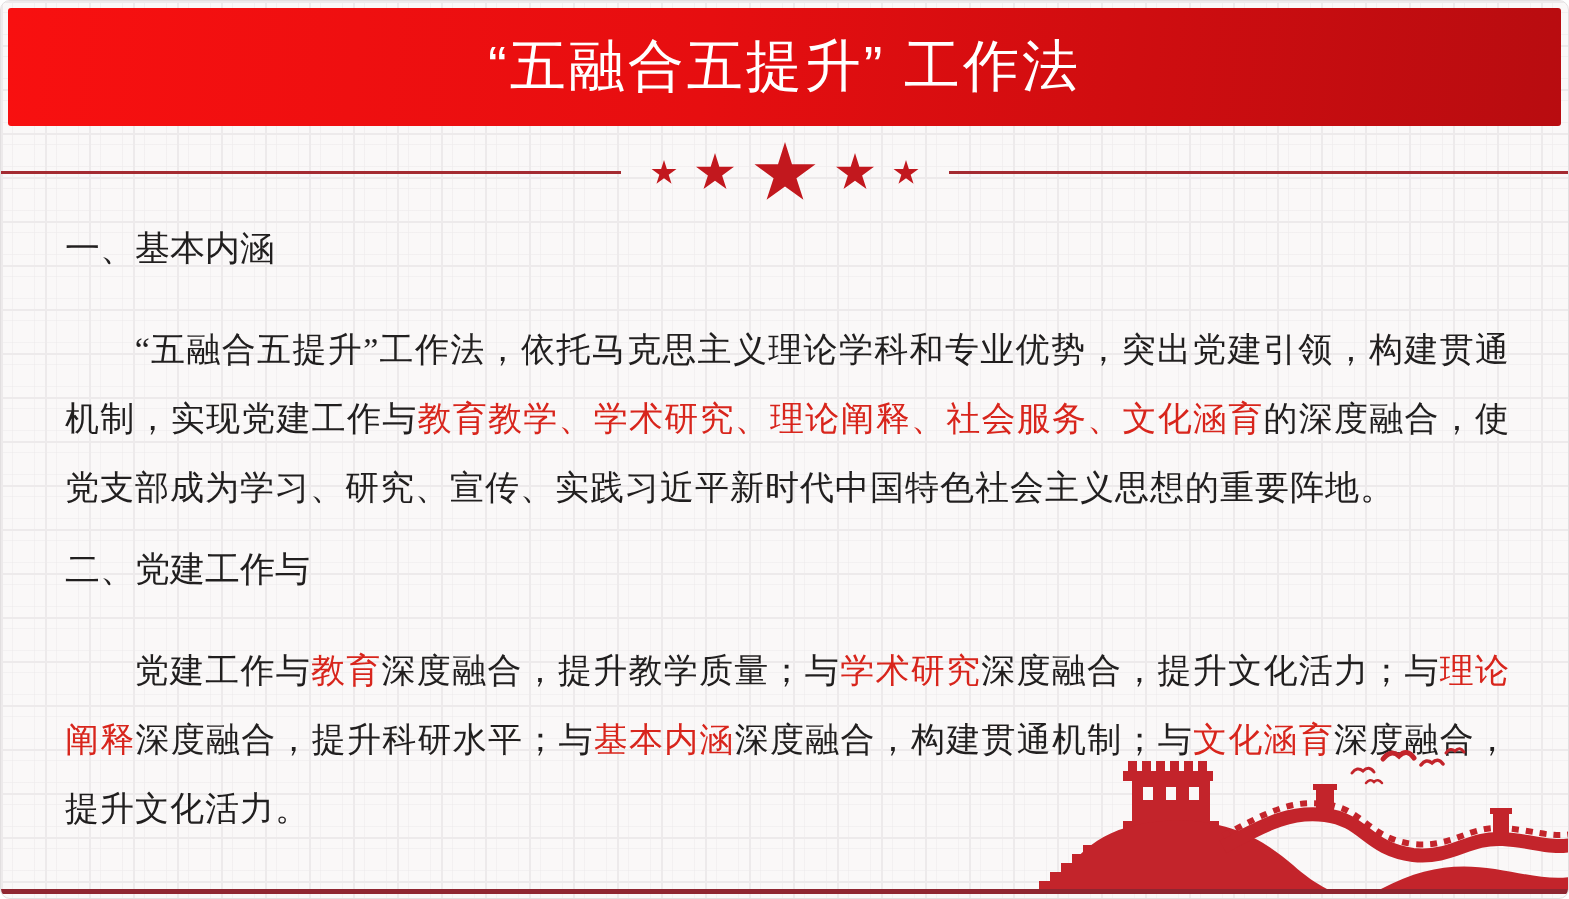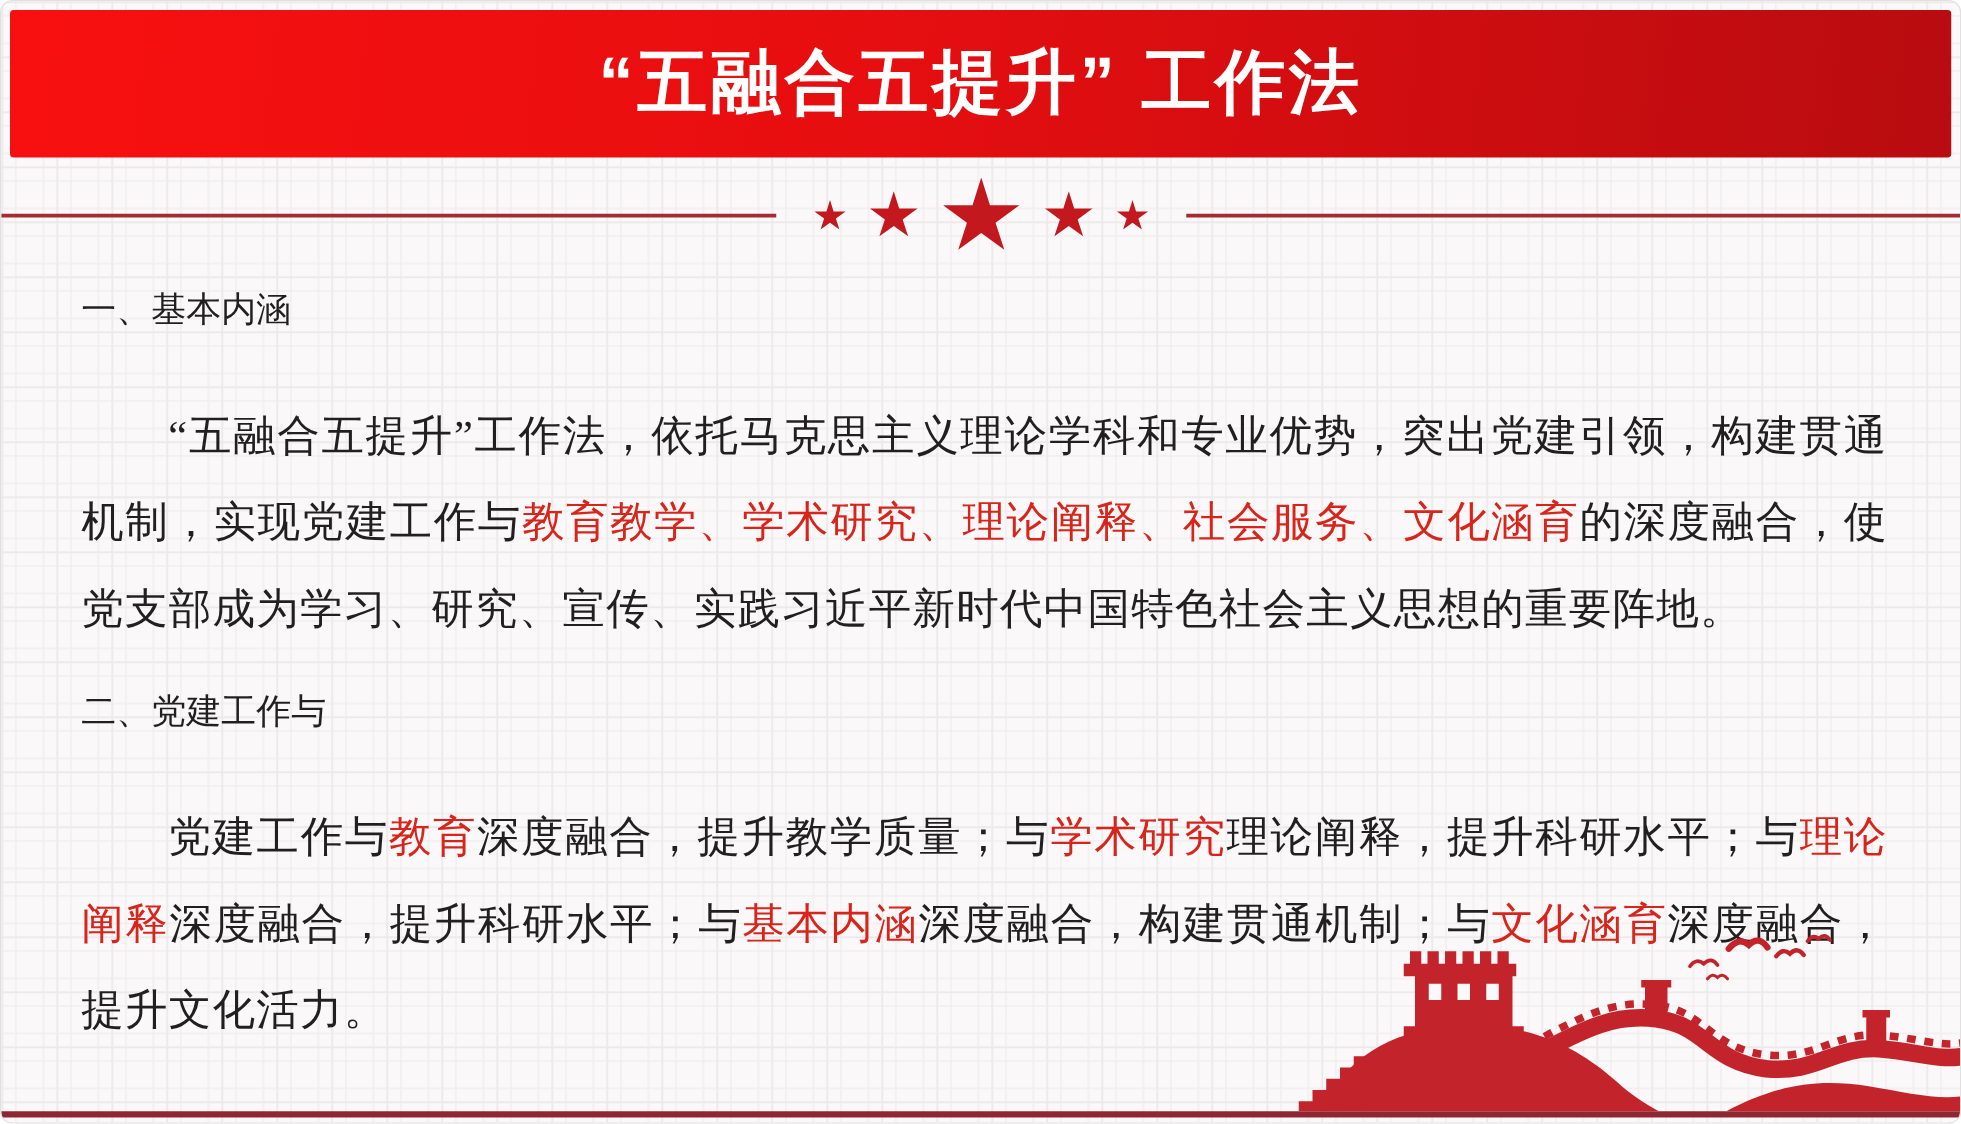--- a/index.html
+++ b/index.html
@@ -28,37 +28,37 @@
   }
   .banner{
     position:absolute;top:7px;left:7px;right:7px;height:118px;
     background:linear-gradient(97deg,var(--banner-red-left,#f81010) 0%,#e60e10 45%,var(--banner-red-right,#b80c10) 100%);
     border-radius:3px;
     display:flex;align-items:center;justify-content:center;
   }
   .banner-title{
     color:var(--title-text,#fff);
     font-family:"Liberation Sans","DejaVu Sans",sans-serif;
-    font-weight:700;
+    font-weight:400;
     font-size:56px;
     letter-spacing:3px;
     white-space:nowrap;
   }
   .divider{
     position:absolute;top:139px;left:0;right:0;height:64px;
     display:flex;align-items:center;
   }
   .divider-line{flex:1;height:3px;background:var(--divider-line,#a42b31);}
   .stars{display:flex;align-items:center;gap:18px;padding:0 30px;}
   .stars svg{display:block;color:var(--star-red,#c2181e);}
   .content{
     position:absolute;left:64px;right:58px;top:228px;
   }
   .sec-heading{
-    margin:0;font-size:28px;line-height:40px;font-weight:500;
+    margin:0;font-size:35px;line-height:40px;font-weight:500;
     color:var(--body-text,#211f1f);
   }
   .sec-heading + .para{margin-top:46px;}
   .sec-heading.second{margin-top:28px;}
   .para{
     margin:30px 0 0;
     font-size:34px;line-height:69px;
     text-align:justify;text-indent:2.05em;
     color:var(--body-text,#211f1f);
     letter-spacing:1px;
@@ -104,21 +104,21 @@
         </svg>
     </div>
     <div class="divider-line"></div>
   </div>
 
   <main class="content">
     <h2 class="sec-heading">一、基本内涵</h2>
     <p class="para"><span>“五融合五提升”工作法，依托马克思主义理论学科和专业优势，突出党建引领，构建贯通机制，实现党建工作与</span><span class="hl">教育教学、学术研究、理论阐释、社会服务、文化涵育</span><span>的深度融合，使党支部成为学习、研究、宣传、实践习近平新时代中国特色社会主义思想的重要阵地。</span></p>
 
     <h2 class="sec-heading second">二、党建工作与</h2>
-    <p class="para"><span>党建工作与</span><span class="hl">教育</span><span>深度融合，提升教学质量；与</span><span class="hl">学术研究</span><span>理论阐释，提升科研水平；与</span><span class="hl">理论阐释</span><span>深度融合，提升科研水平；与</span><span class="hl">基本内涵</span><span>深度融合，构建贯通机制；与</span><span class="hl">文化涵育</span><span>深度融合，提升文化活力。</span></p>
+    <p class="para"><span>党建工作与</span><span class="hl">教育</span><span>深度融合，提升教学质量；与</span><span class="hl">学术研究</span><span>深度融合，提升文化活力；与</span><span class="hl">理论阐释</span><span>深度融合，提升科研水平；与</span><span class="hl">基本内涵</span><span>深度融合，构建贯通机制；与</span><span class="hl">文化涵育</span><span>深度融合，提升文化活力。</span></p>
   </main>
 
   <svg class="great-wall" viewBox="0 0 545 142">
 
     <g fill="none" stroke="currentColor" stroke-linecap="round">
       <path d="M327,26 q5,-7 11,-2 q6,-6 11,1" stroke-width="3"></path>
       <path d="M358,12 q8,-10 16,-3 q8,-8 15,2" stroke-width="5"></path>
       <path d="M396,18 q5,-7 11,-2 q6,-6 11,1" stroke-width="3.5"></path>
       <path d="M421,6 q4,-6 9,-2 q5,-5 9,1" stroke-width="3"></path>
       <path d="M341,36 q4,-5 8,-1 q4,-4 8,1" stroke-width="2.5"></path>

